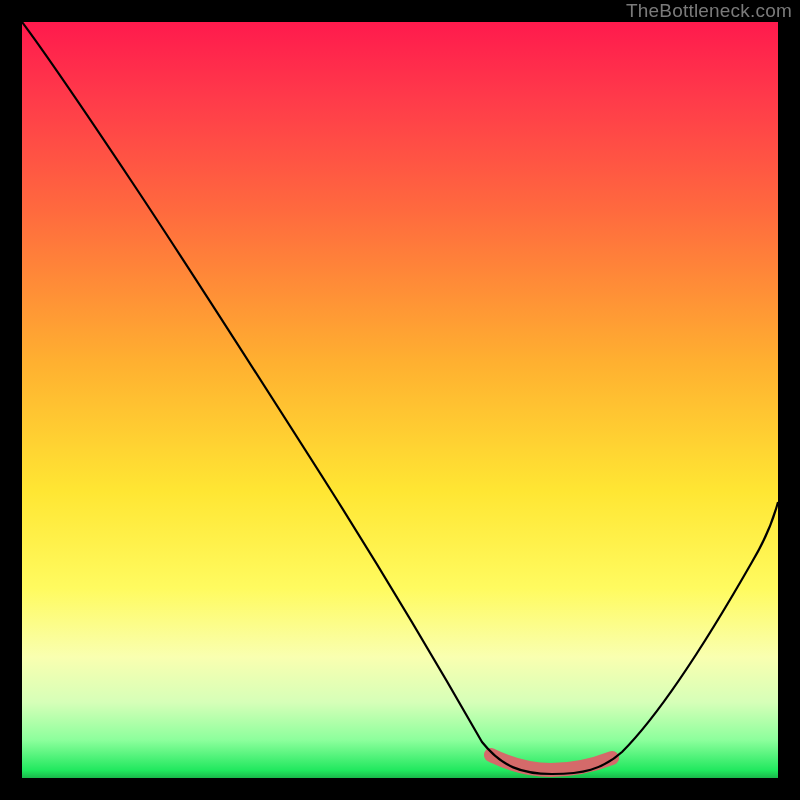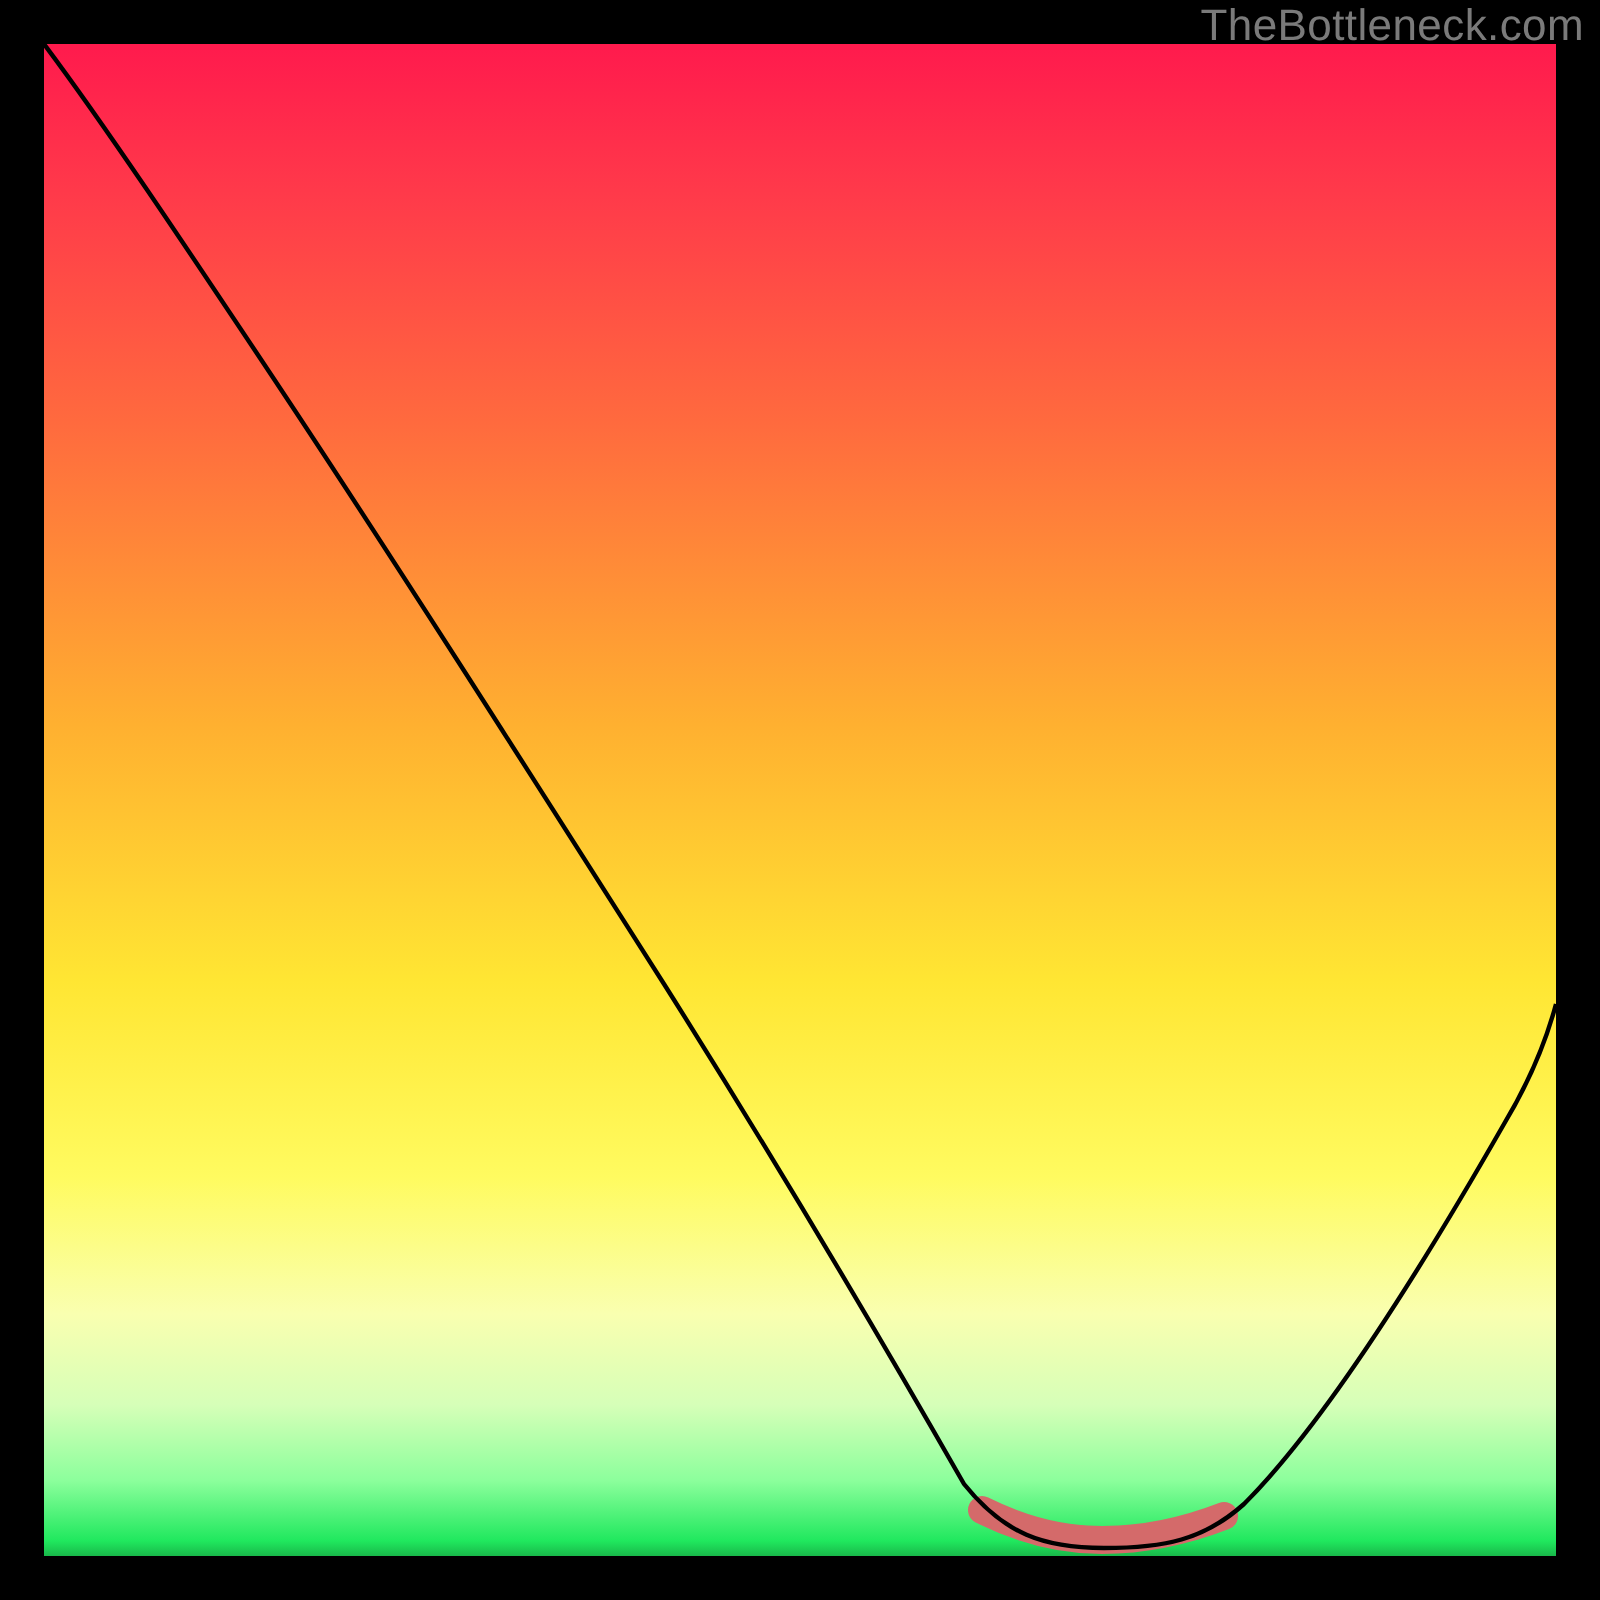--- a/index.html
+++ b/index.html
@@ -43,21 +43,21 @@
     left: 22px;
     top: 22px;
     width: 756px;
     height: 756px;
   }
   .watermark {
     position: absolute;
     top: 0px;
     right: 8px;
     font-family: Arial, Helvetica, sans-serif;
-    font-size: 22px;
+    font-size: 19px;
     color: #7a7a7a;
     letter-spacing: 0.2px;
   }
 </style>
 </head>
 <body>
 
 <div class="frame">
   <div class="plot"></div>
 

